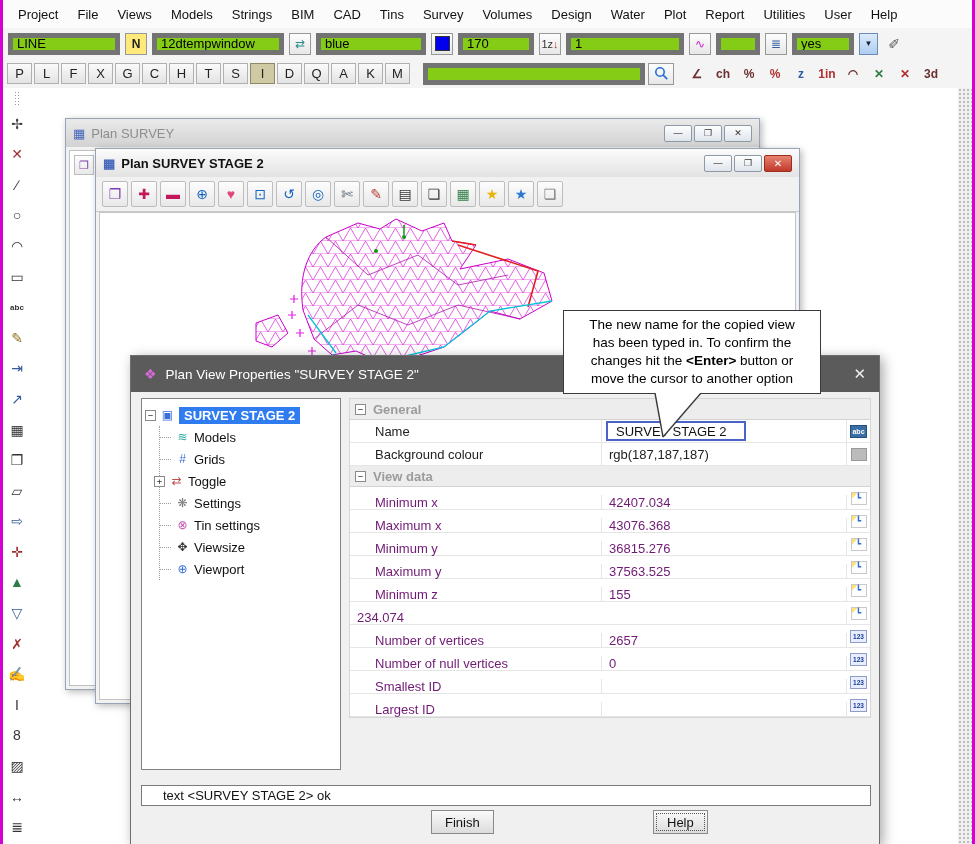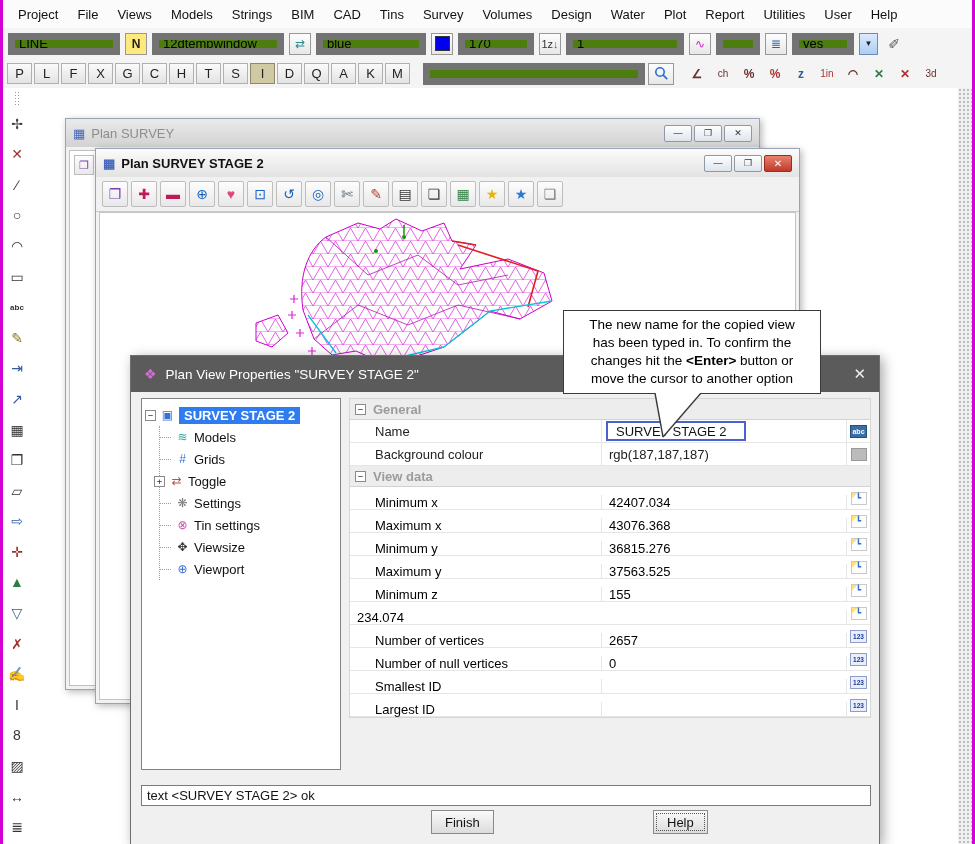--- a/index.html
+++ b/index.html
@@ -12,21 +12,21 @@
   .frame-l { left:0; } .frame-r { right:0; }
 
   
   .menubar { position:absolute; left:0; top:0; width:975px; height:28px; background:#fbfbfb;
              display:flex; align-items:center; padding-left:18px; gap:19px; z-index:5; }
   .menu-item { color:#111; white-space:nowrap; }
 
   
   .toolbar1 { position:absolute; left:0; top:28px; width:975px; height:31px; background:#f4f4f4;
               display:flex; align-items:center; gap:5px; padding:0 8px; z-index:5; }
-  .tb-input { height:22px; border:7px solid #737373; background:#4d7c0f; padding:0 4px;
+  .tb-input { height:22px; border:5px solid #737373; background:#84cc16; padding:0 4px;
               font:13px "Liberation Sans",sans-serif; }
   .tb-btn { height:22px; min-width:22px; border:1px solid #989898;
             background:linear-gradient(#fdfdfd,#e7e7e7); display:flex; align-items:center;
             justify-content:center; font-size:12px; }
   .n-btn { background:#ffe97a; font-weight:bold; color:#222; }
   .swatch-blue { width:15px; height:15px; background:#0000ee; border:1px solid #333; display:inline-block; }
   .sort-glyph { font-size:11px; font-weight:normal; color:#333; }
   .sort-glyph .dn { color:#c03030; }
   .drop-btn { width:19px; height:22px; border:1px solid #6a8bb5; background:linear-gradient(#dceafc,#aecdf2);
               display:flex; align-items:center; justify-content:center; font-size:8px; color:#123; }
@@ -34,21 +34,21 @@
   
   .toolbar2 { position:absolute; left:0; top:59px; width:975px; height:29px; background:#f4f4f4;
               display:flex; align-items:center; gap:3px; padding:0 7px; z-index:5; }
   .key-btn { width:25px; height:21px; border:1px solid #b0b0b0; background:linear-gradient(#fafafa,#e3e3e3);
              font-size:13px; color:#222; display:flex; align-items:center; justify-content:center; }
   .key-btn.pressed { background:#cfc9a4; border:1px solid #8f8867; }
   .search-btn { width:26px; height:22px; border:1px solid #989898; background:linear-gradient(#fdfdfd,#e7e7e7);
                 display:flex; align-items:center; justify-content:center; }
   .flat-icon { width:24px; height:22px; border:none; background:transparent; display:flex;
                align-items:center; justify-content:center; font-size:12px; font-weight:bold; }
-  .flat-icon .small { font-size:10px; font-weight:normal; }
+  .flat-icon .small { font-size:12px; font-weight:bold; }
 
   
   .tool-col { position:absolute; left:0; top:88px; bottom:0; width:34px; background:#fff; z-index:4;
               display:flex; flex-direction:column; align-items:center; padding-top:3px; }
   .grip { width:6px; height:16px; margin-bottom:3px;
           background-image:radial-gradient(#9a9a9a 35%, transparent 40%); background-size:3px 3px; }
   .tool-btn { width:28px; height:28px; margin-bottom:3px; border:none; background:transparent;
               display:flex; align-items:center; justify-content:center; font-size:14px; }
   .tool-btn .small { font-size:8px; font-weight:bold; }
 
@@ -103,34 +103,34 @@
   .tree-ic { font-size:12px; width:15px; text-align:center; flex:none; }
   .tree-label { color:#111; white-space:nowrap; }
 
   .grid { position:absolute; left:218px; top:42px; width:522px; background:#fff; border:1px solid #d6d6d6; }
   .grid-head { height:21px; background:#ededed; border-bottom:1px solid #d2d2d2; display:flex;
                align-items:center; gap:7px; padding-left:5px; color:#9b9b9b; font-weight:bold; }
   .grid-row { height:23px; display:flex; border-bottom:1px solid #e6e6e6; background:#fff; align-items:stretch; }
   .cell-label { width:252px; padding-left:25px; display:flex; align-items:center;
                 border-right:1px solid #e6e6e6; color:#222; }
   .cell-value { flex:1; display:flex; align-items:center; padding-left:7px; border-right:1px solid #e6e6e6; color:#222; }
-  .muted { color:#000000;margin-top:8px; }
+  .muted { color:#701a75;margin-top:8px; }
   .val-box { display:inline-flex; align-items:center; border:2px solid #4a63c8; background:#fff;
              height:20px; min-width:140px; padding:0 8px; margin-left:-3px; color:#111; }
   .cell-icon { width:23px; display:flex; align-items:center; justify-content:center; }
   .ic-abc { width:17px; height:13px; background:#3a6ea5; color:#fff; font:bold 7px "Liberation Sans",sans-serif;
             display:flex; align-items:center; justify-content:center; border:1px solid #24507e; }
   .ic-swatch { width:16px; height:13px; border:1px solid #999; display:inline-block; }
   .ic-xyz { width:16px; height:13px; border:1px solid #c9c9c9; background:linear-gradient(135deg,#ffe27a 0 4px,#fdfdfd 4px);
             color:#2f6fd0; font:bold 9px "DejaVu Sans Mono",monospace; display:flex; align-items:center; justify-content:center; }
   .ic-123 { width:17px; height:13px; background:#e8edff; border:1px solid #8d9cc8; color:#1a3c8f;
             font:bold 6.5px "Liberation Sans",sans-serif; display:flex; align-items:center; justify-content:center; }
 
   .status-field { position:absolute; left:10px; top:429px; width:730px; height:21px; background:#fff;
-                  border:1px solid #7a7a7a; display:flex; align-items:center; padding-left:5px; color:#111; }
+                  border:1px solid #7a7a7a; display:flex; align-items:center; padding-left:21px; color:#111; }
   .dlg-btn { position:absolute; top:454px; height:24px; border:1px solid #8a8a8a;
              background:linear-gradient(#fafafa,#dcdcdc); padding:0 13px; font-size:13px; color:#111; }
   #finish-btn { left:300px; }
   #help-btn { left:522px; outline:1px dotted #555; outline-offset:-4px; }
 
   
   .callout { position:absolute; left:563px; top:310px; width:258px; height:84px; background:#fff;
              border:1px solid #3a3a3a; z-index:40; display:flex; flex-direction:column;
              align-items:center; justify-content:center; font-size:13.5px; line-height:1.32; color:#000; }
   .callout-arrow { position:absolute; left:563px; top:393px; z-index:41; pointer-events:none; }

